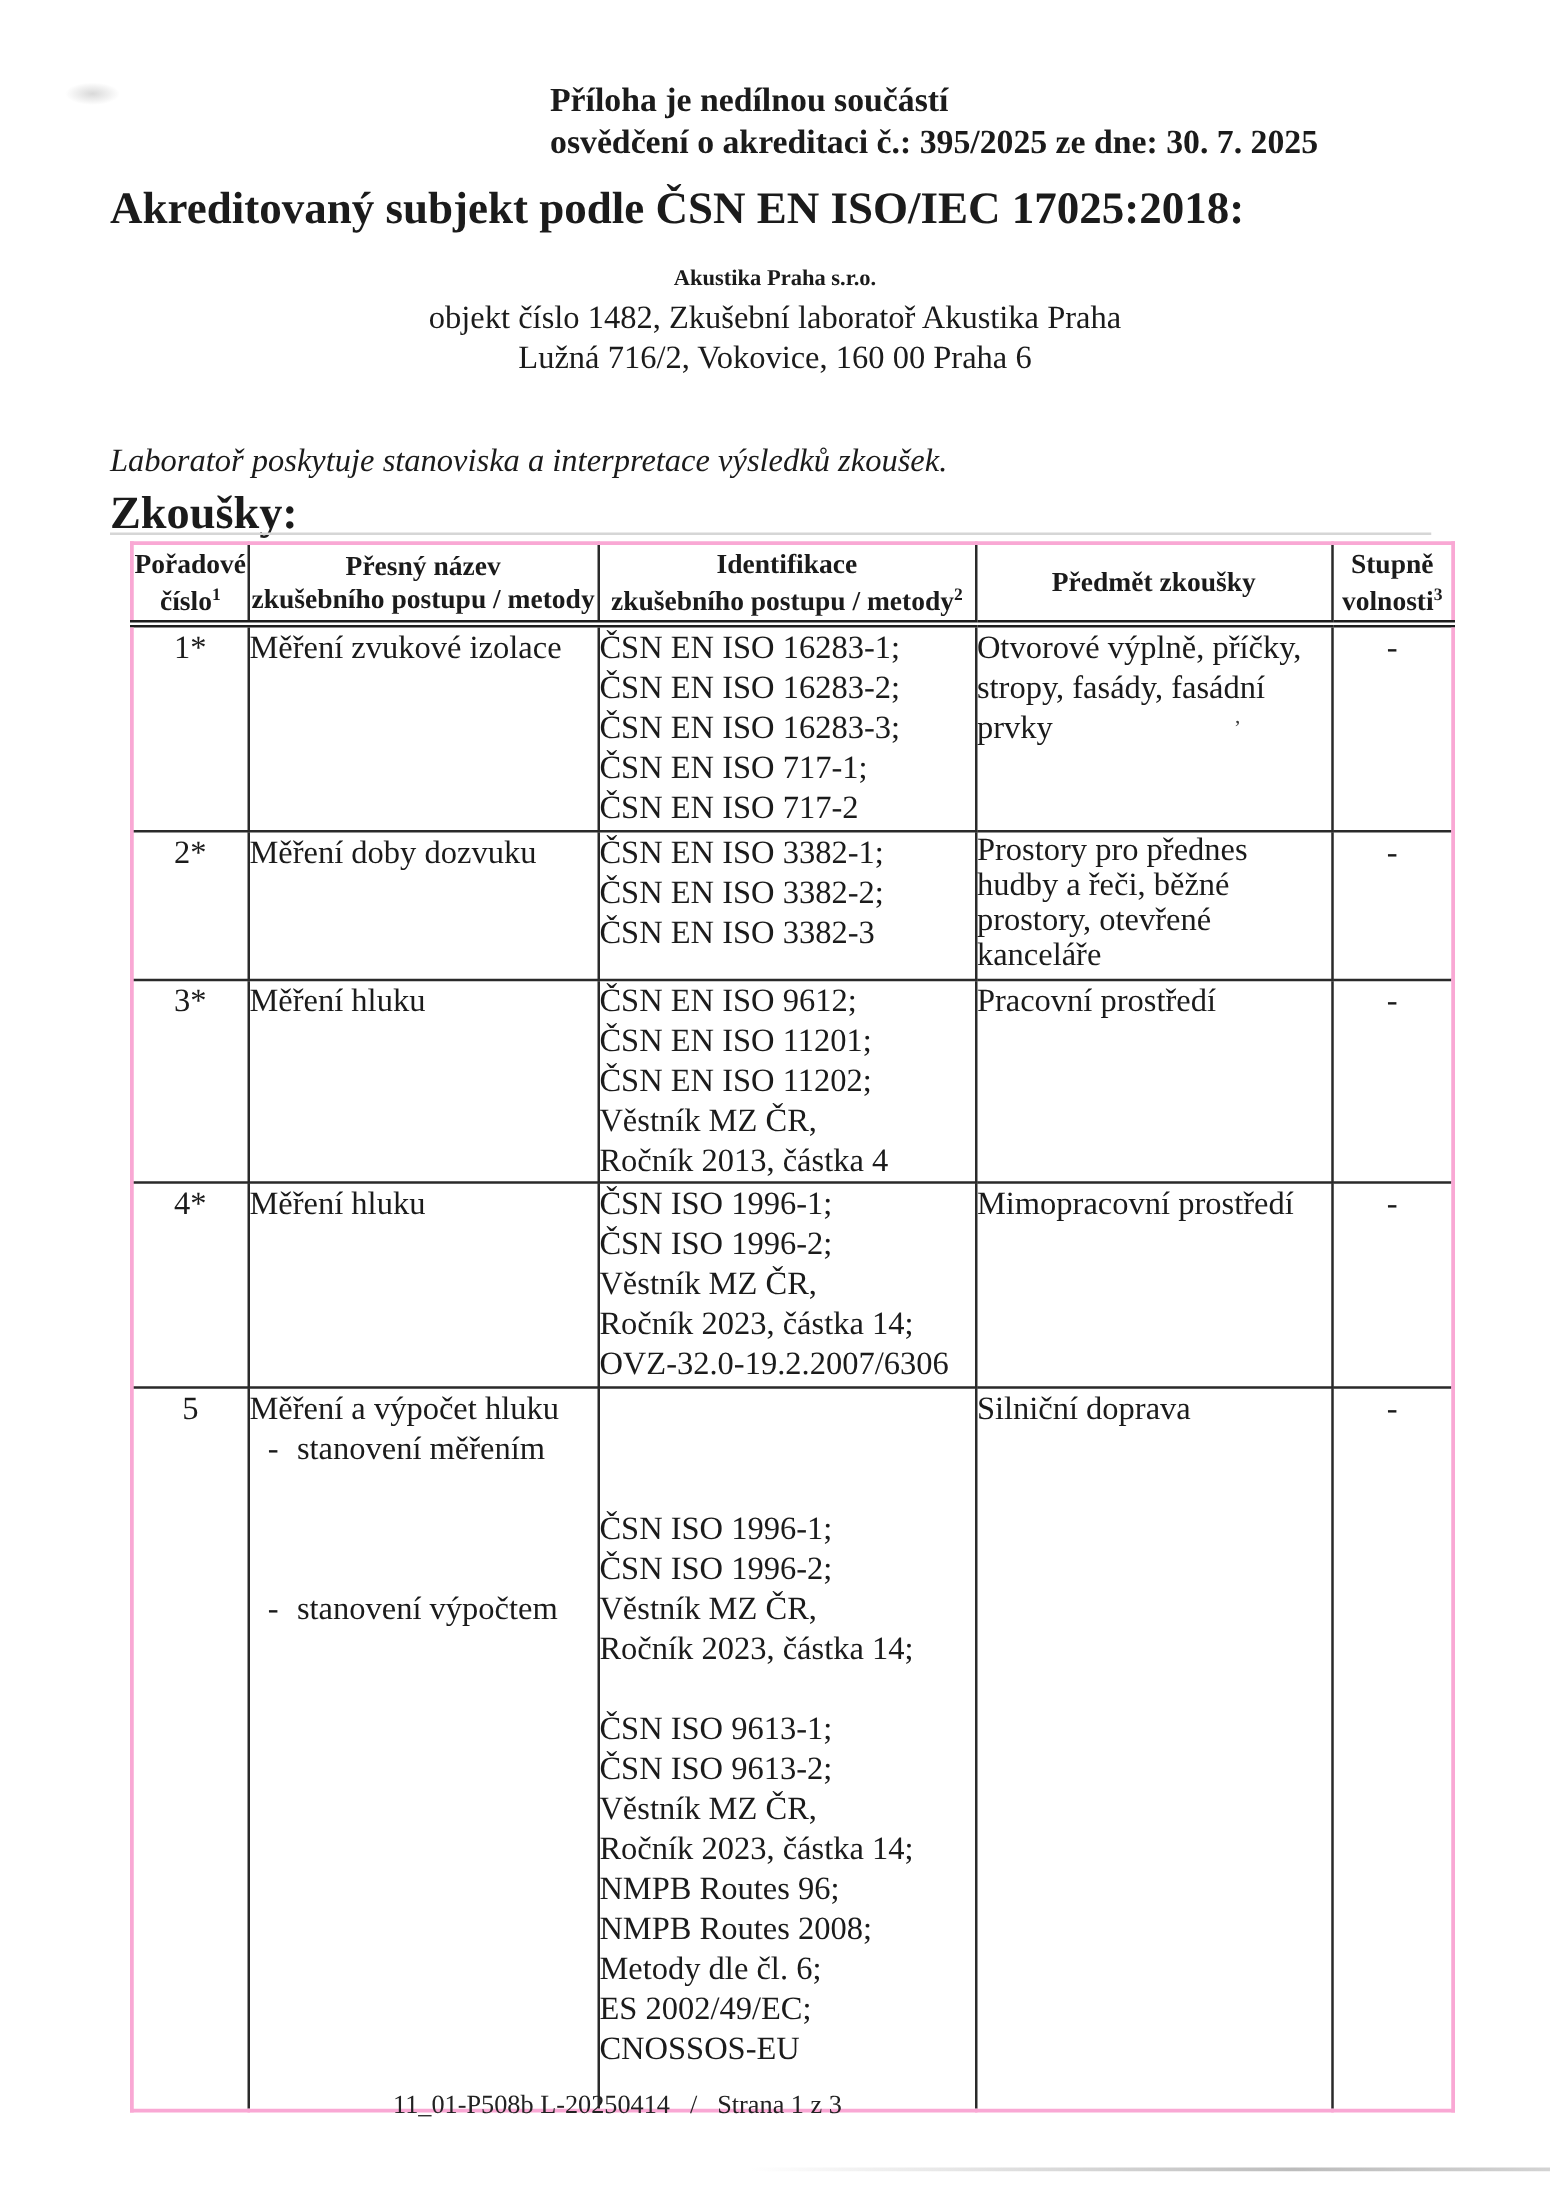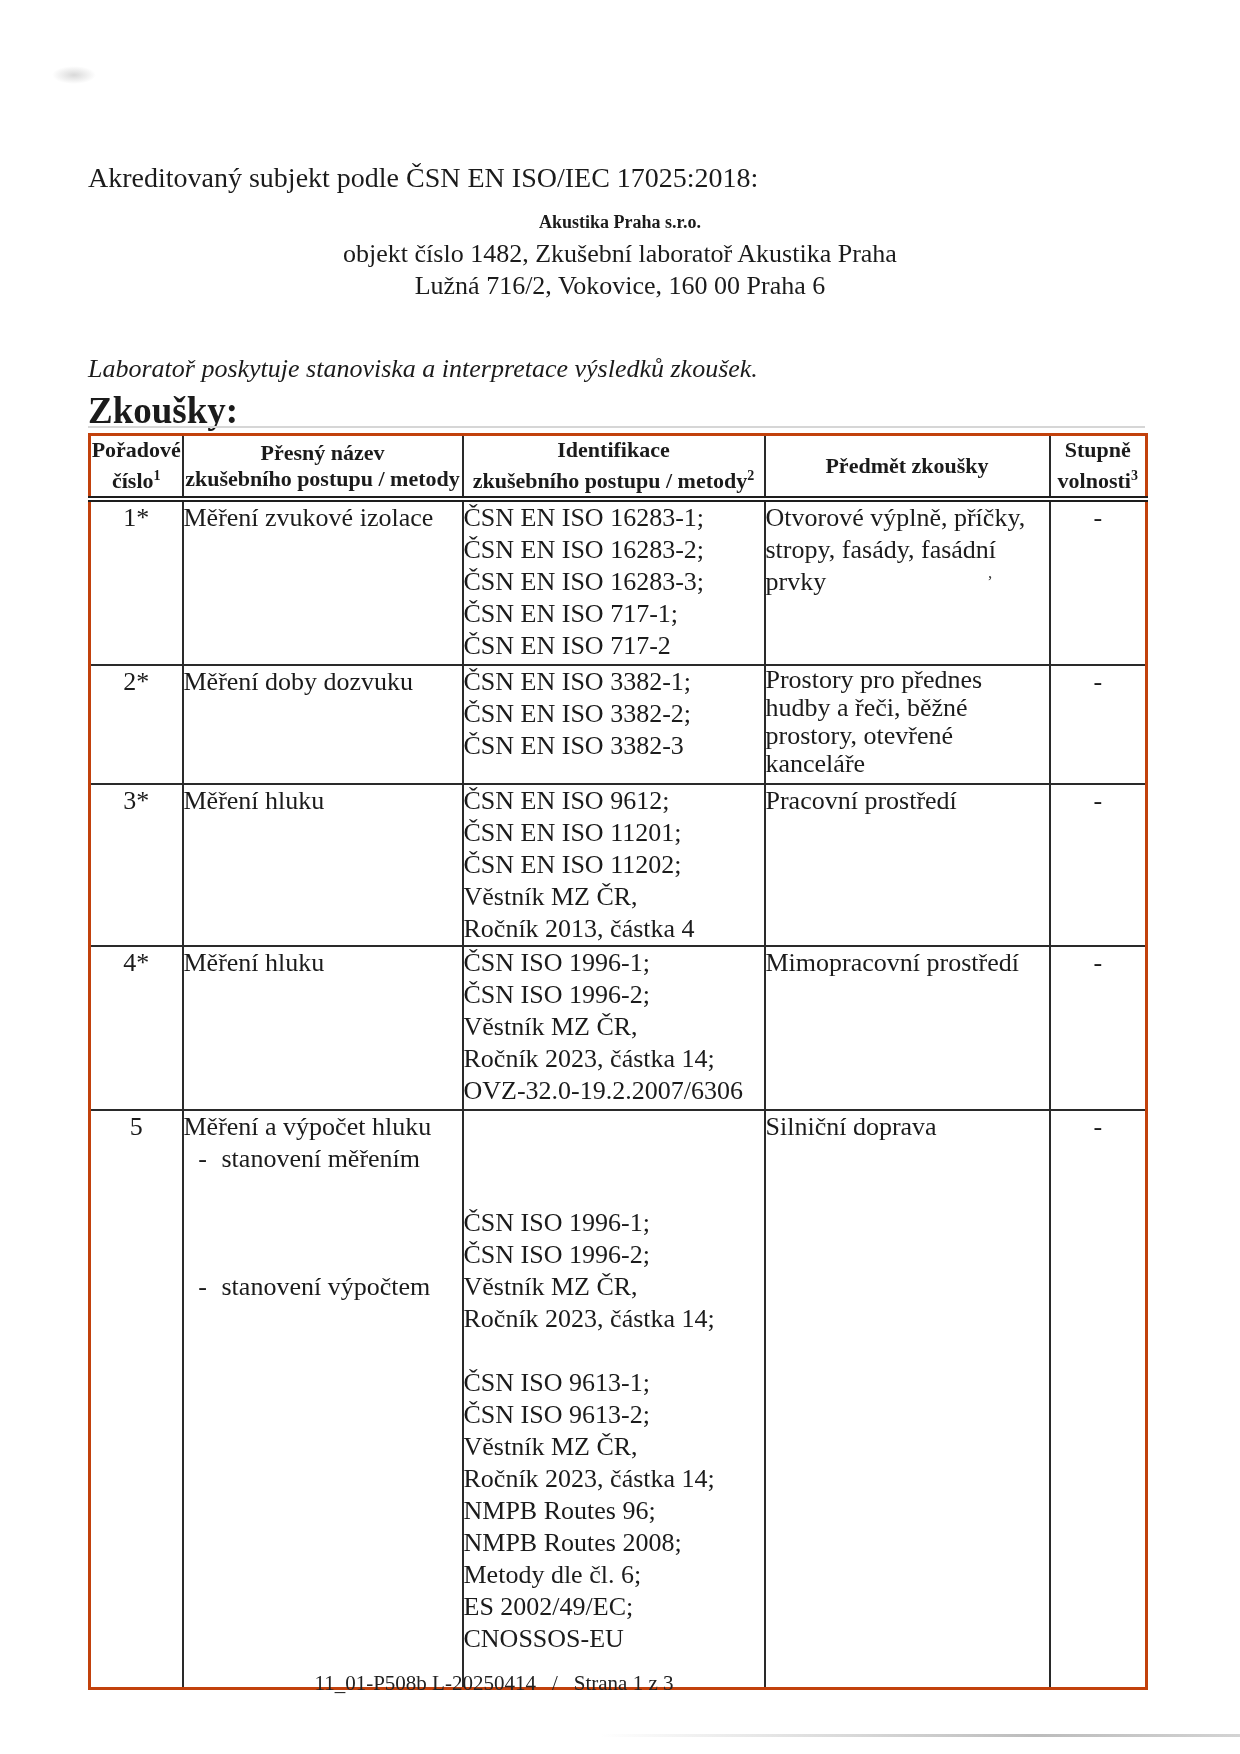--- a/index.html
+++ b/index.html
@@ -16,23 +16,23 @@
   .title-block {
     position: absolute;
     left: 440px; top: 64px;
     font-weight: bold;
     font-size: 27px;
     line-height: 33px;
     white-space: nowrap;
   }
   .subject-heading {
     position: absolute;
-    left: 88px; top: 162px;
-    font-weight: normal;
-    font-size: 28px;
+    left: 88px; top: 145px;
+    font-weight: bold;
+    font-size: 36px;
     white-space: nowrap;
   }
   .org-block {
     position: absolute;
     left: 0; top: 206px;
     width: 1240px;
     text-align: center;
     font-size: 26px;
     line-height: 32px;
   }
@@ -52,25 +52,25 @@
   }
   
   .ghost-line {
     position: absolute;
     left: 88px; top: 426px;
     width: 1057px; height: 2px;
     background: #d6d6d6;
   }
   table.tests {
     position: absolute;
-    left: 88px; top: 433px;
+    left: 104px; top: 433px;
     width: 1057px;
     border-collapse: collapse;
     table-layout: fixed;
-    border: 3px solid #c2410c;
+    border: 3px solid #f9a8d4;
   }
   table.tests th, table.tests td {
     border: 2px solid #2a2a2a;
     vertical-align: top;
     font-size: 26px;
     line-height: 32px;
     padding: 0;
   }
   table.tests th {
     vertical-align: middle;
@@ -132,20 +132,24 @@
       rgba(110,110,110,0.30) 100%);
   }
 </style>
 </head>
 <body>
 
 <div class="page">
 
   <div class="smudge"></div>
 
+  <div class="title-block">
+    <div>Příloha je nedílnou součástí</div>
+    <div>osvědčení o akreditaci č.: 395/2025 ze dne: 30. 7. 2025</div>
+  </div>
 
   <div class="subject-heading">Akreditovaný subjekt podle ČSN EN ISO/IEC 17025:2018:</div>
 
   <div class="org-block">
     <div class="org-name">Akustika Praha s.r.o.</div>
     <div>objekt číslo 1482, Zkušební laboratoř Akustika Praha</div>
     <div>Lužná 716/2, Vokovice, 160 00 Praha 6</div>
   </div>
 
   <div class="note-italic">Laboratoř poskytuje stanoviska a interpretace výsledků zkoušek.</div>

